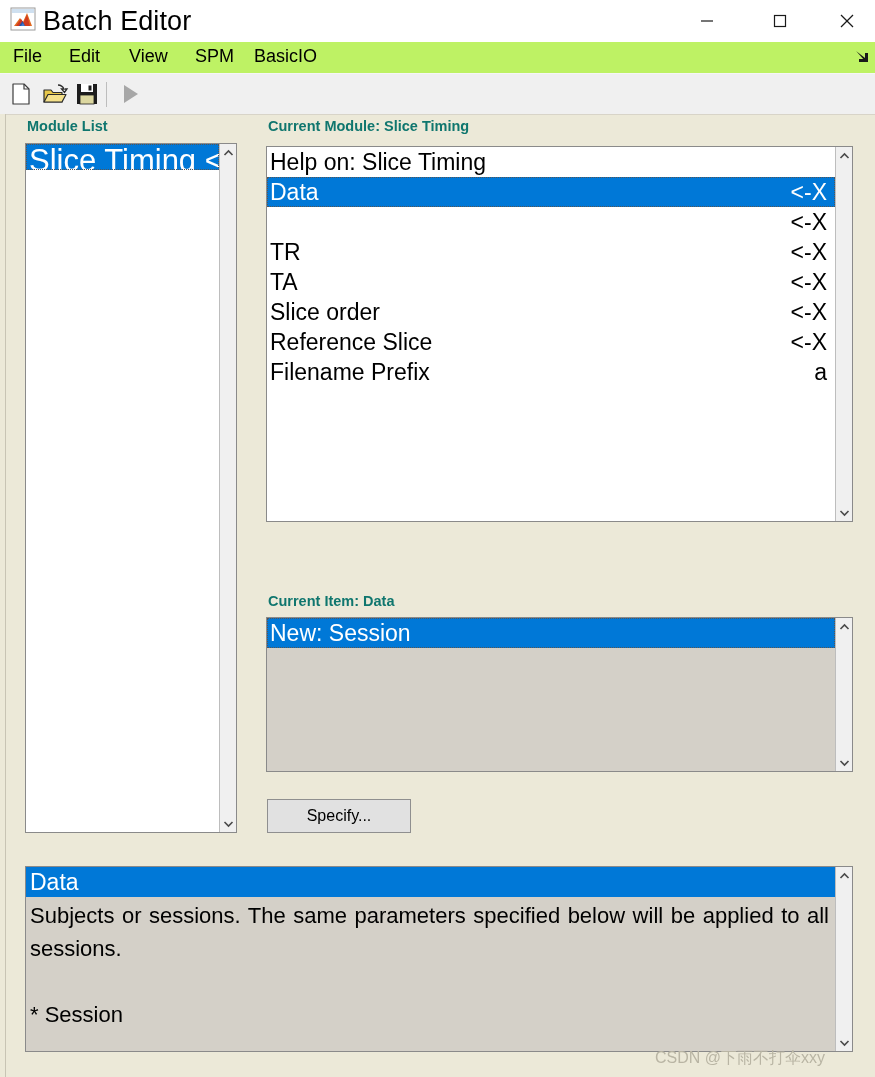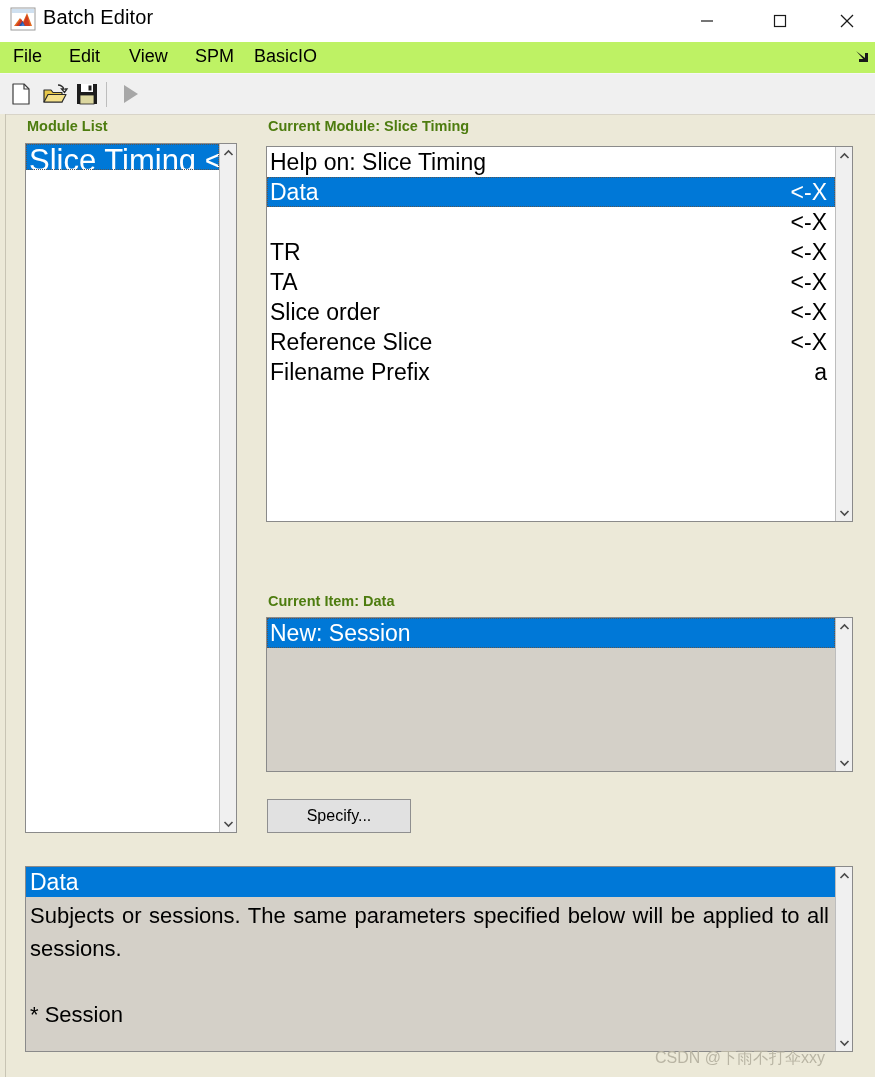--- a/index.html
+++ b/index.html
@@ -27,21 +27,21 @@
     border-bottom: 0px solid #ffffff;
   }
   .title-icon {
     position: absolute;
     left: 10px; top: 7px;
     width: 26px; height: 24px;
   }
   .title-text {
     position: absolute;
     left: 43px; top: 6px;
-    font-size: 20px;
+    font-size: 27px;
     color: #000000;
     letter-spacing: 0.1px;
     white-space: nowrap;
   }
   .win-btn {
     position: absolute;
     top: 0;
     width: 54px; height: 42px;
     cursor: default;
   }
@@ -93,21 +93,21 @@
     left: 106px; top: 8px;
     width: 1px; height: 25px;
     background: #bdbdbd;
   }
 
   
   .panel-label {
     position: absolute;
     font-size: 14.5px;
     font-weight: bold;
-    color: #4d7c0f;
+    color: #0f766e;
     white-space: nowrap;
   }
 
   
   .left-edge {
     position: absolute;
     left: 0px; top: 114px;
     width: 5px; height: 963px;
     background: #ece9d8;
     border-right: 1px solid #c8c4b4;

